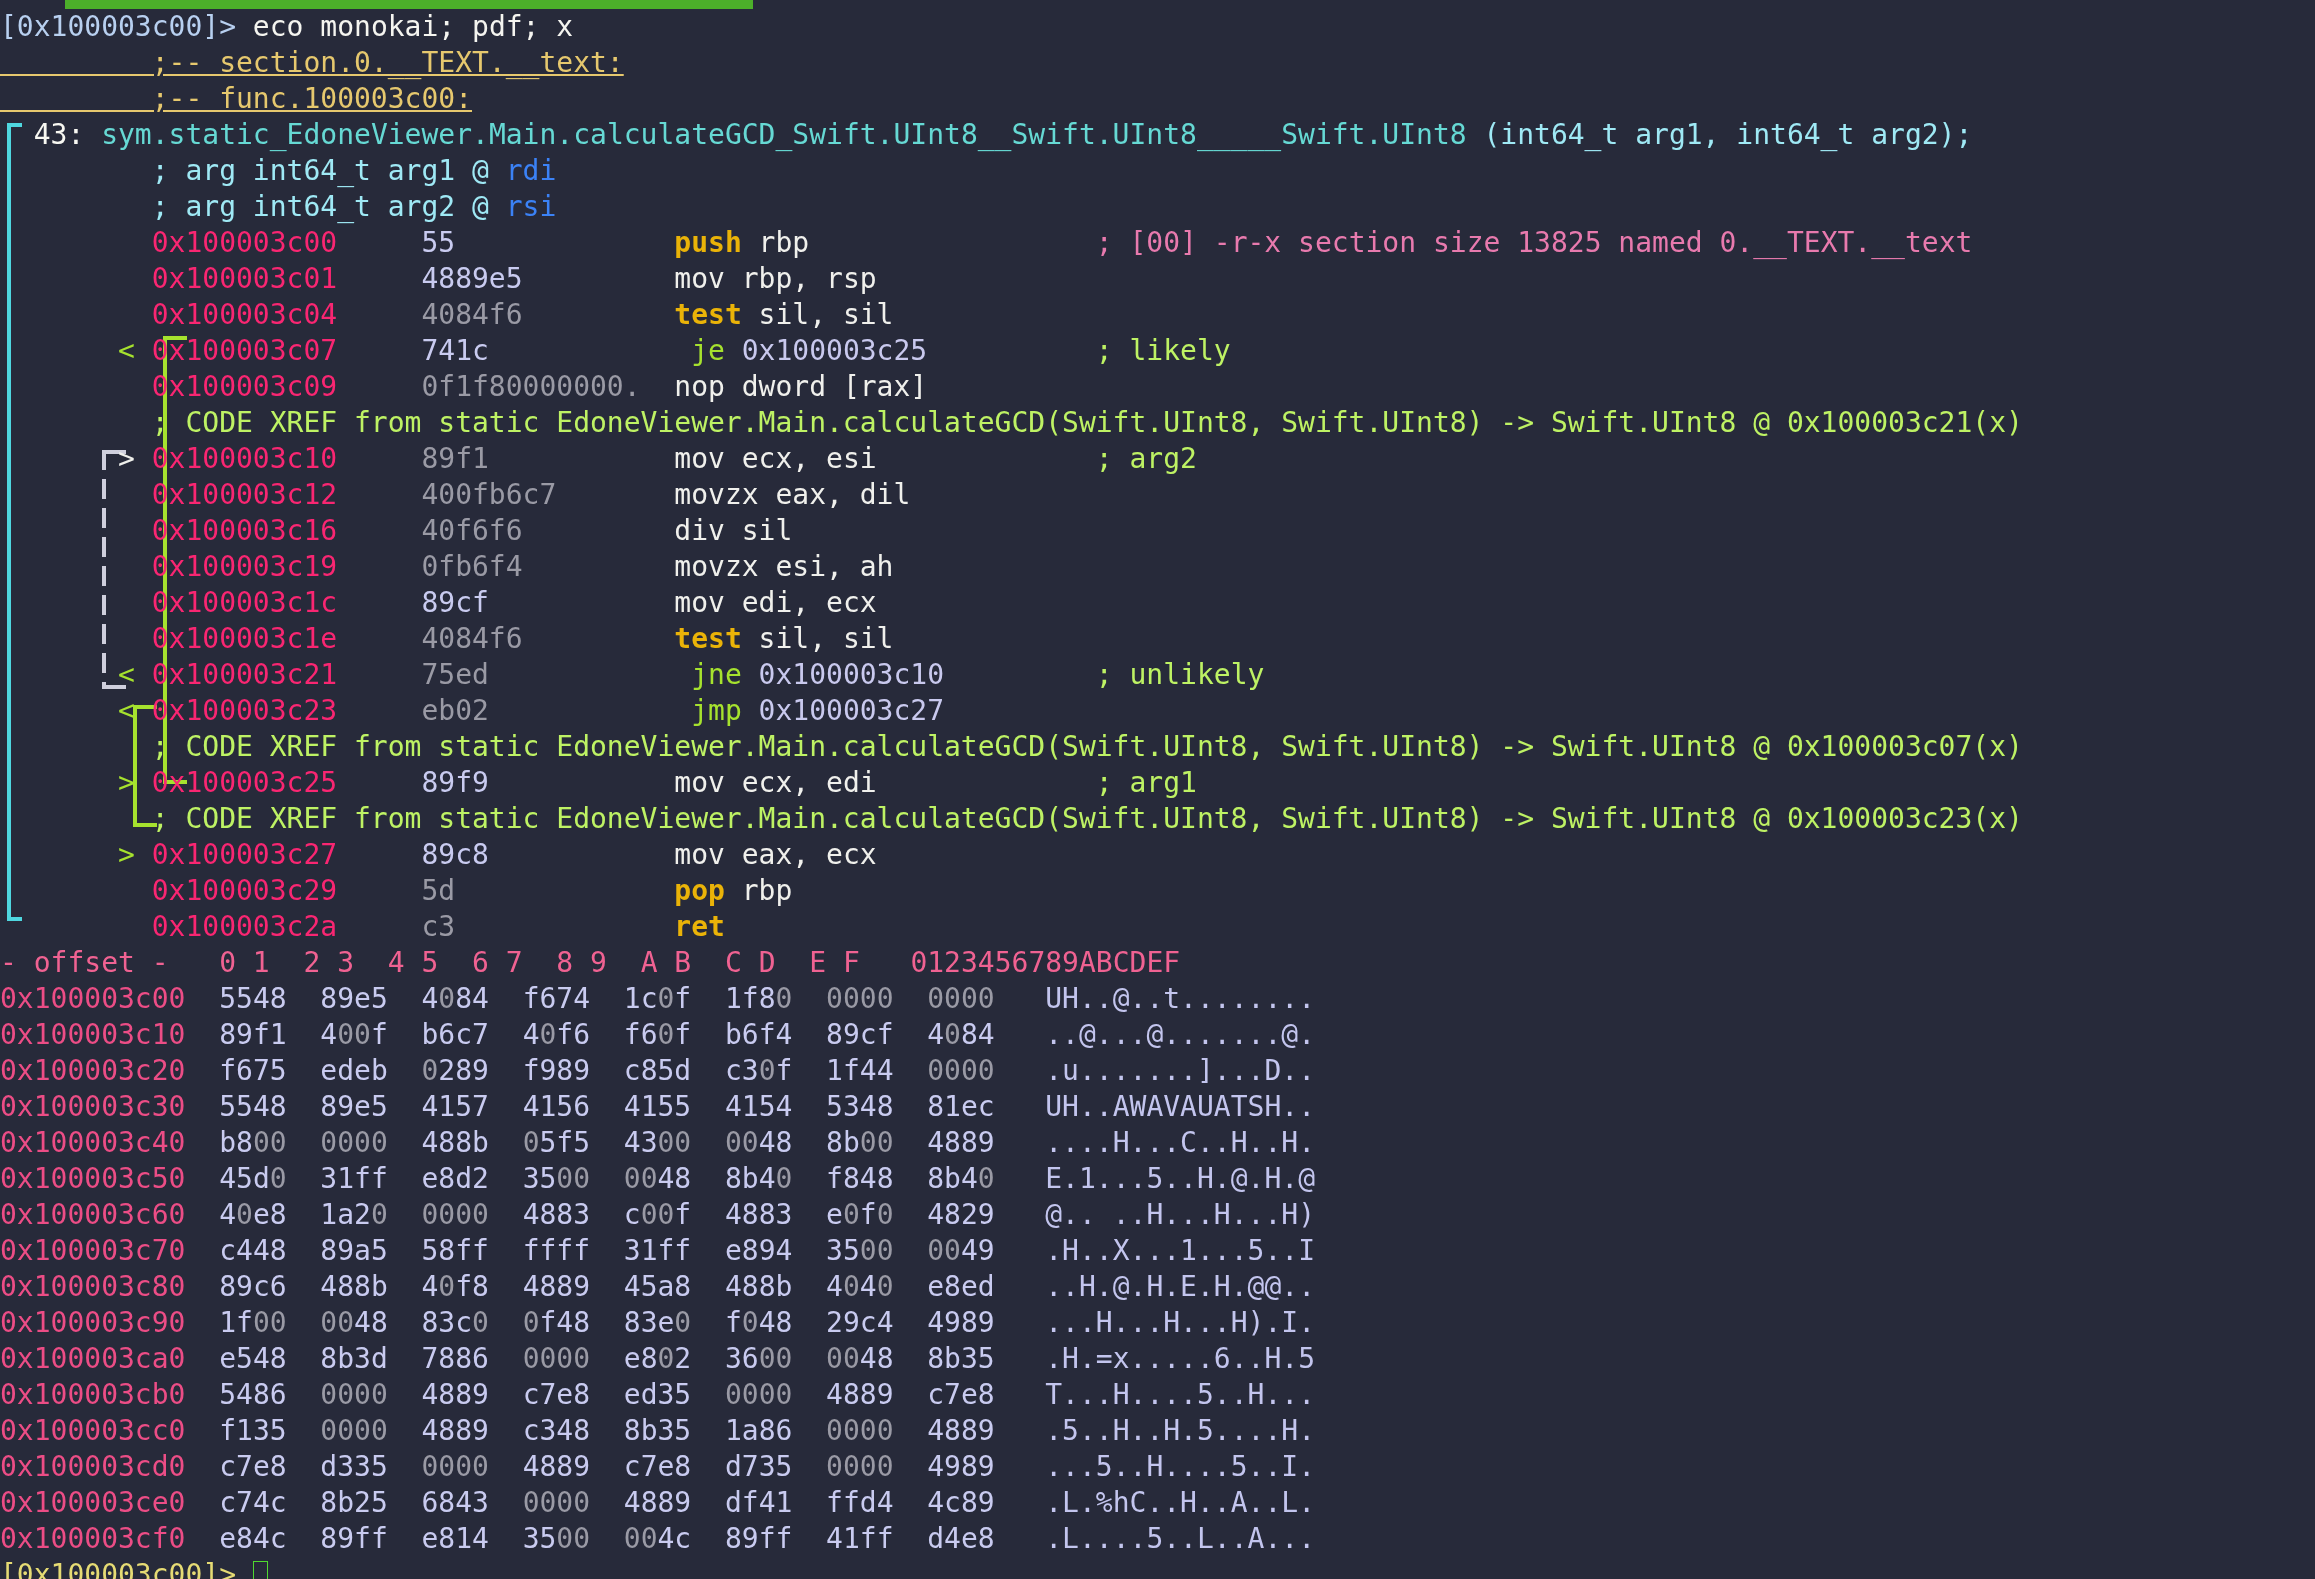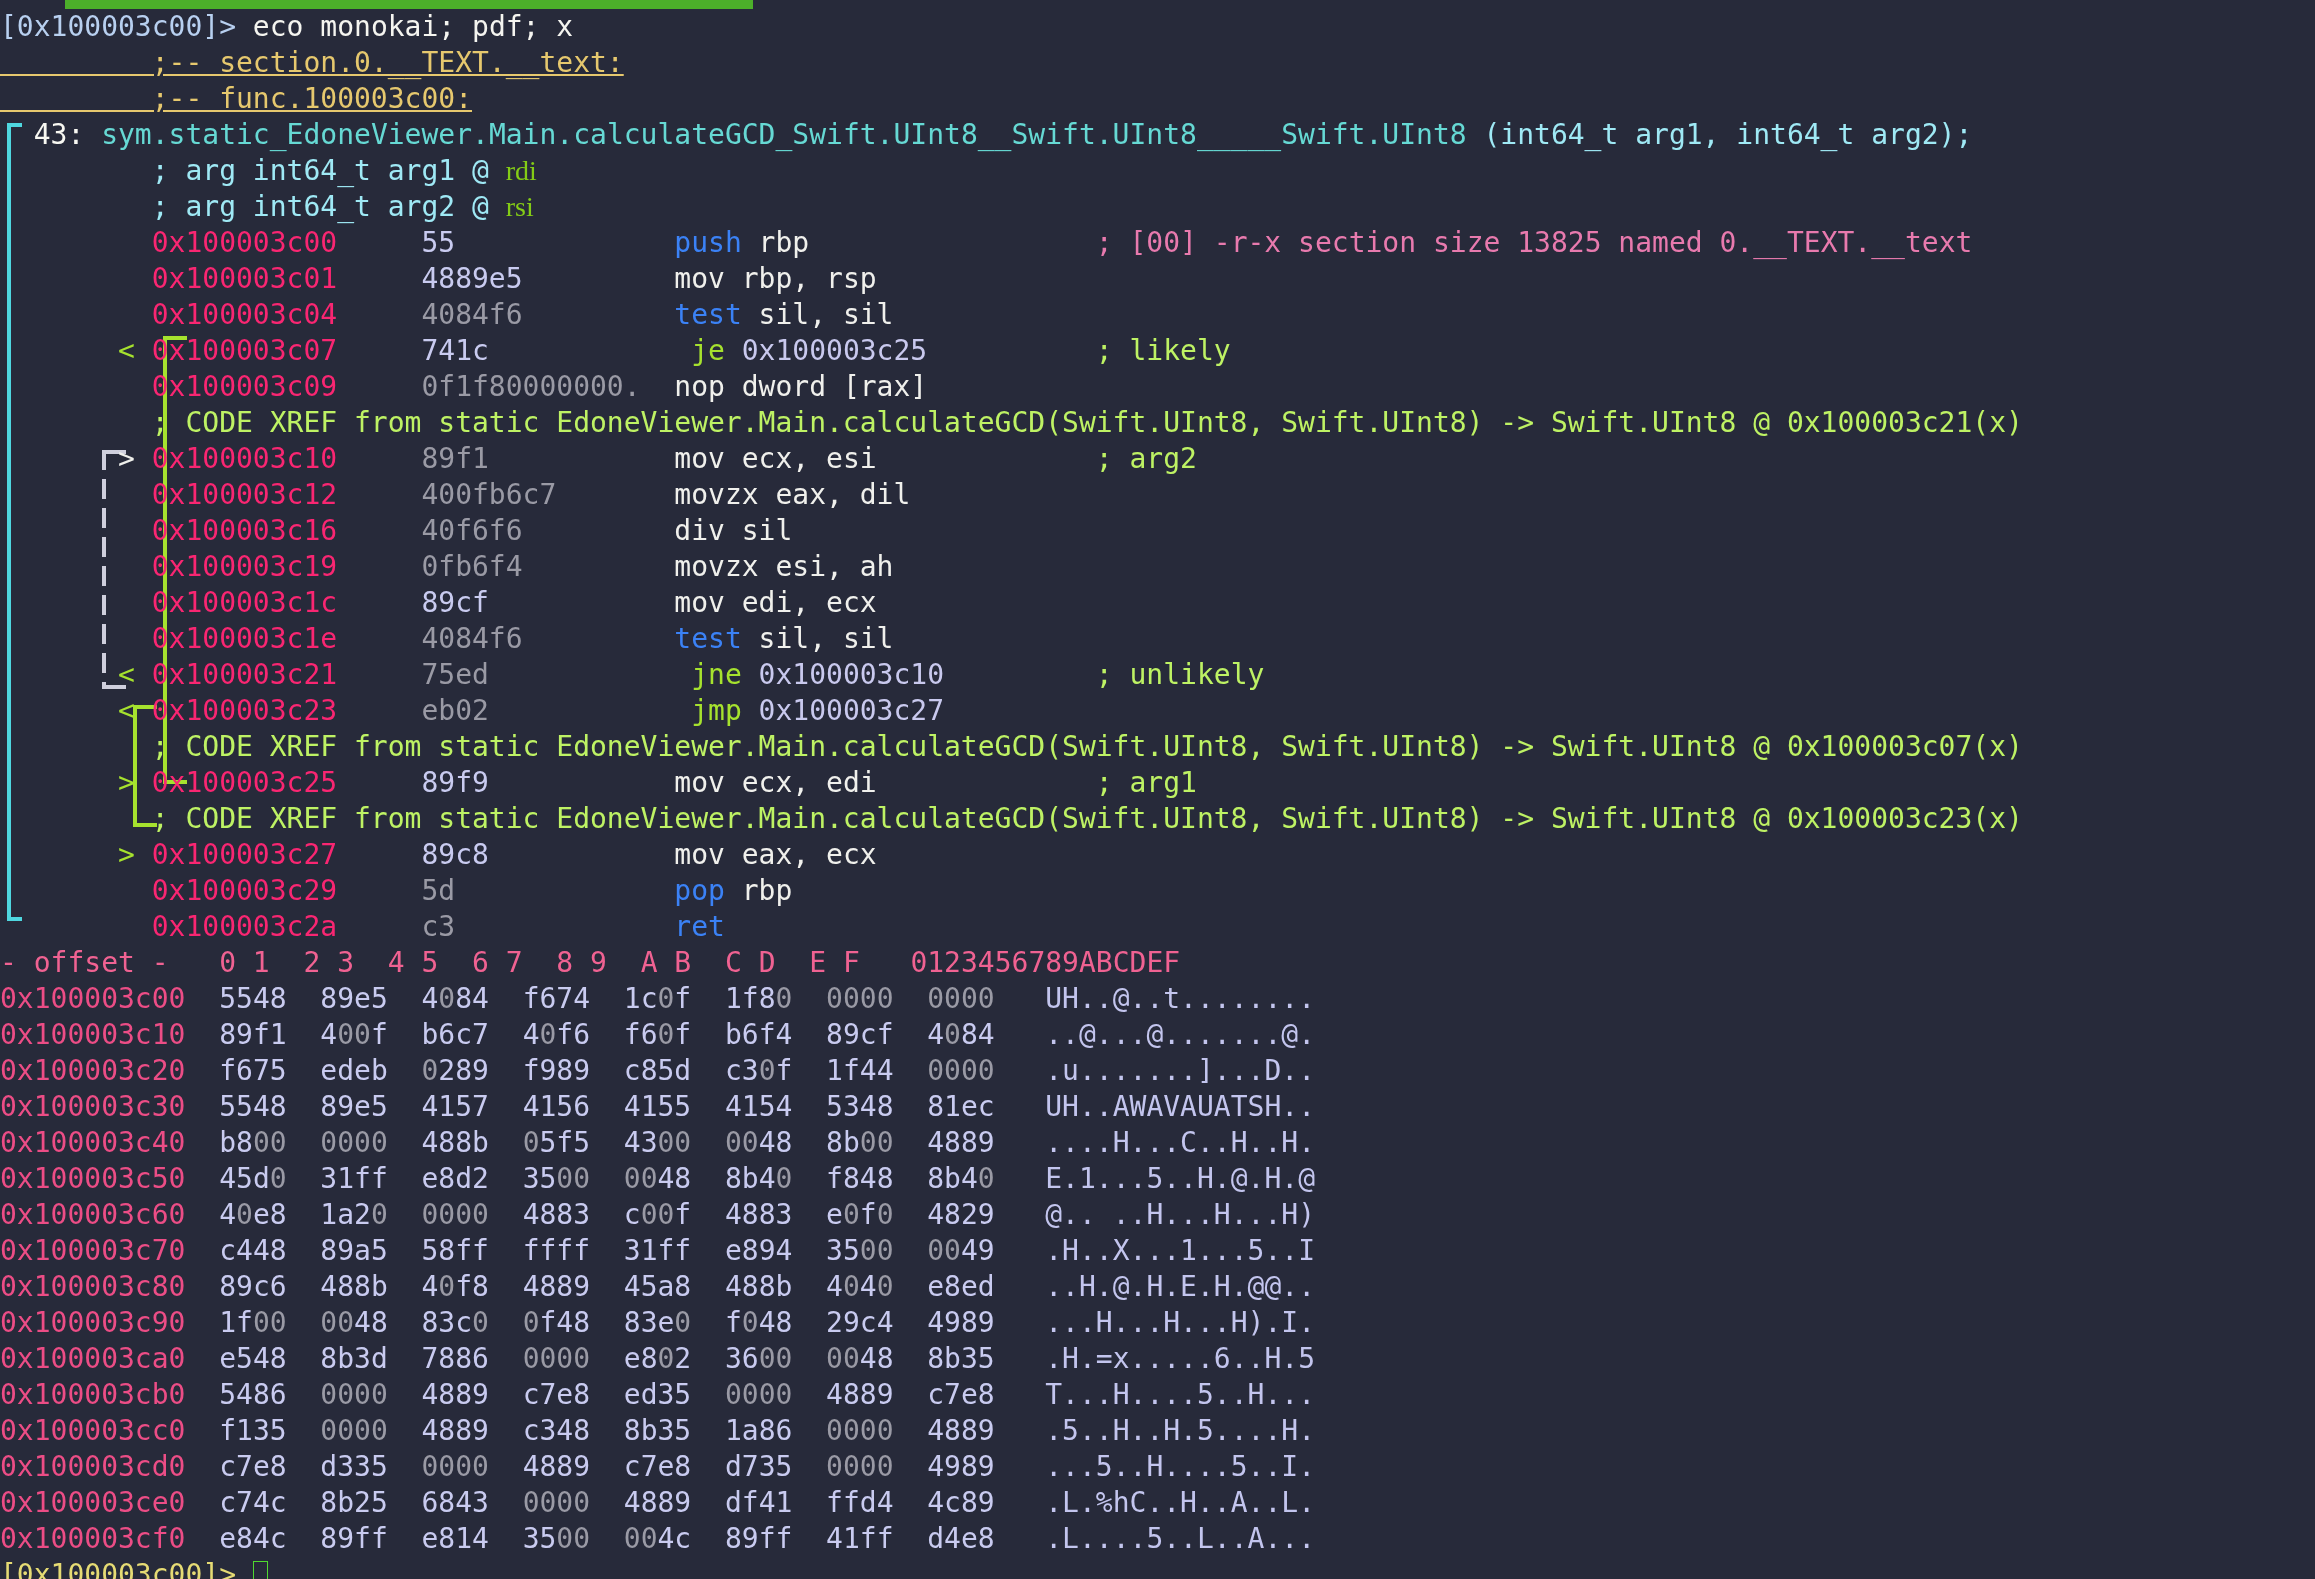--- a/index.html
+++ b/index.html
@@ -51,27 +51,27 @@
   }
 
   
   .c-prompt    { color: #b8d0f0; }          
   .c-prompt-hi { color: #e6db74; }
   .c-cmd       { color: #f5f5f0; }
   .c-comment   { color: #e6c86e; text-decoration: underline; }          
   .c-fcn       { color: #66d9d4; }          
   .c-num       { color: #f8f8f2; margin-top: 30px; }          
   .c-type      { color: #9fe9f5; }          
-  .c-argreg    { color: #84cc16; font-family: Liberation Serif, serif; }          
+  .c-argreg    { color: #3b82f6; }          
   .c-offset    { color: #f92672; }          
   .c-offset2   { color: #ec4d86; }          
   .c-bytes     { color: #9a9aa5; }          
   .c-bytes-hi  { color: #c9cbf0; }          
   .c-mnem      { color: #f0f0ec; }          
-  .c-mnem-y    { color: #3b82f6; }          
+  .c-mnem-y    { color: #eab308; font-weight: bold; }          
   .c-jmp       { color: #a6e22e; }          
   .c-addr-tgt  { color: #c9c9ee; }          
   .c-cmt       { color: #bef264; }          
   .c-cmt-pink  { color: #e87aae; }          
   .c-ascii     { color: #c3c5ee; }          
   .c-hdr       { color: #f06292; }
 
   .cursor {
     display: inline-block;
     width: 15.4px;

